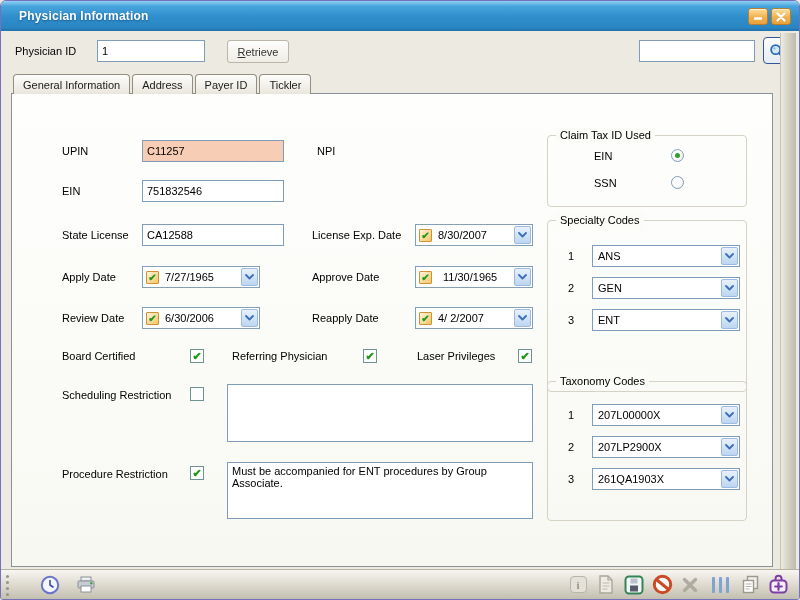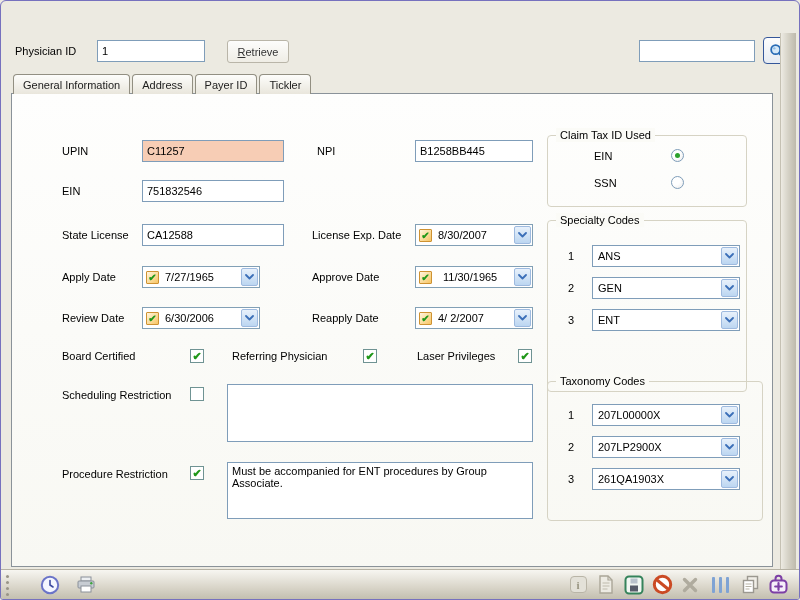--- a/index.html
+++ b/index.html
@@ -90,20 +90,35 @@
   .info-box { width:17px; height:17px; border:1px solid #B9B5A7; border-radius:4px; background:#E3E1D8;
     color:#97937F; font-weight:bold; font-size:11px; display:flex; align-items:center; justify-content:center; font-family:"Liberation Serif",serif; }
   .bars { display:flex; gap:4px; }
   .bars i { display:block; width:3px; height:16px; background:#7FA3D4; border-radius:1px; }
 </style>
 </head>
 <body>
 
 <div class="window">
 
+  <div class="titlebar">
+    <span class="title-text">Physician Information</span>
+    <div class="tb-buttons">
+      <div class="tb-btn">
+        <svg width="10" height="9" viewBox="0 0 10 9">
+            <line x1="1" y1="6.5" x2="9" y2="6.5" stroke="#fff" stroke-width="2.4"></line>
+          </svg>
+      </div>
+      <div class="tb-btn">
+        <svg width="10" height="10" viewBox="0 0 10 10">
+            <path d="M1.5 1.5 L8.5 8.5 M8.5 1.5 L1.5 8.5" stroke="#fff" stroke-width="2.2" stroke-linecap="round"></path>
+          </svg>
+      </div>
+    </div>
+  </div>
 
   <span class="header-lbl" style="left:14px; top:39px;">Physician ID</span>
   <input class="txt" style="left: 96px; top: 39px; width: 108px;" value="1">
   <button class="retrieve"><span>Retrieve</span></button>
   <input class="txt" style="left: 638px; top: 39px; width: 116px;" value="">
   <div class="search-btn">
     <svg width="18" height="18" viewBox="0 0 20 20">
       <circle cx="8.5" cy="8.5" r="5" fill="#D6E9F8" stroke="#2A6CB5" stroke-width="2"></circle>
       <circle cx="7" cy="7" r="1.3" fill="#8FBCE6"></circle>
       <line x1="12.6" y1="12.6" x2="17" y2="17" stroke="#2A6CB5" stroke-width="2.6" stroke-linecap="round"></line>
@@ -117,21 +132,20 @@
     <div class="tab">Tickler</div>
   </div>
 
   <div class="right-strip"></div>
 
   <div class="panel">
 
     <span class="lbl" style="left:50px; top:46px;">UPIN</span>
     <input class="txt highlight" style="left: 130px; top: 46px; width: 142px;" value="C11257">
     <span class="lbl" style="left:305px; top:46px;">NPI</span>
-    <input class="txt" style="left: 403px; top: 46px; width: 118px;" value="B1258BB445">
 
     <span class="lbl" style="left:50px; top:86px;">EIN</span>
     <input class="txt" style="left: 130px; top: 86px; width: 142px;" value="751832546">
 
     <span class="lbl" style="left:50px; top:130px;">State License</span>
     <input class="txt" style="left: 130px; top: 130px; width: 142px;" value="CA12588">
     <span class="lbl" style="left:300px; top:130px;">License Exp. Date</span>
     <div class="dp" style="left:403px; top:130px; width:118px;">
       <span class="dp-check on">✔</span>
       <span class="dp-value">8/30/2007</span>
@@ -231,21 +245,21 @@
       <div class="combo" style="left:44px; top:88px; width:148px;">
         <span class="combo-value">ENT</span>
         <span class="combo-btn">
             <svg width="9" height="6" viewBox="0 0 9 6">
               <path d="M1 1 L4.5 4.5 L8 1" fill="none" stroke="#3B6FB8" stroke-width="1.8" stroke-linecap="round" stroke-linejoin="round"></path>
             </svg>
           </span>
       </div>
     </div>
 
-    <div class="groupbox" style="left:535px; top:287px; width:216px; height:140px;">
+    <div class="groupbox" style="left:535px; top:287px; width:200px; height:140px;">
       <span class="gb-title">Taxonomy Codes</span>
       <span class="lbl" style="left:20px; top:22px;">1</span>
       <div class="combo" style="left:44px; top:22px; width:148px;gap:37px;">
         <span class="combo-value">207L00000X</span>
         <span class="combo-btn">
             <svg width="9" height="6" viewBox="0 0 9 6">
               <path d="M1 1 L4.5 4.5 L8 1" fill="none" stroke="#3B6FB8" stroke-width="1.8" stroke-linecap="round" stroke-linejoin="round"></path>
             </svg>
           </span>
       </div>

